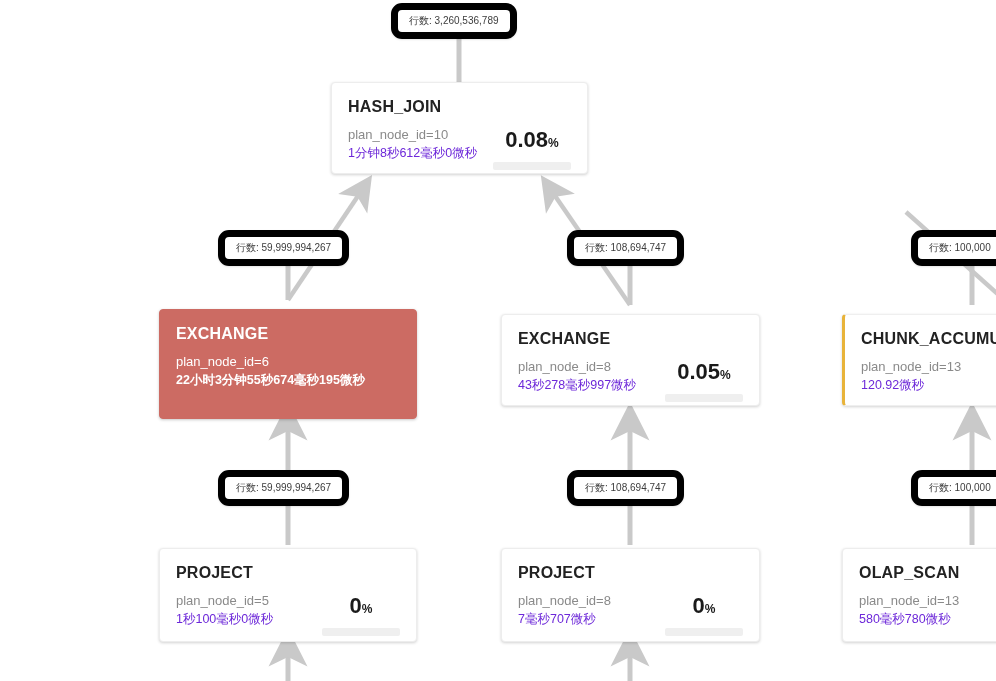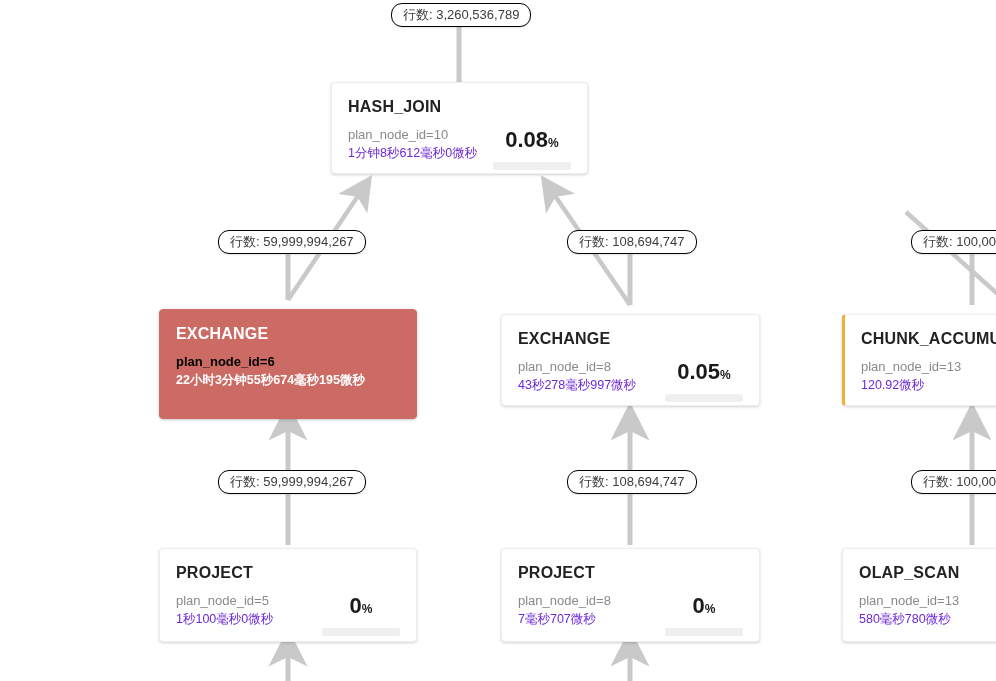--- a/index.html
+++ b/index.html
@@ -47,21 +47,21 @@
     justify-content:space-between;
     margin-top:9px;
   }
   .n-info{flex:1 1 auto;min-width:0;}
   .n-id{
     font-size:13px;
     color:#8a8a8a;
     line-height:18px;
     white-space:nowrap;
   }
-  .hot .n-id{color:#000000;font-weight:bold;}
+  .hot .n-id{color:#ffffff;font-weight:normal;}
   .n-time{
     font-size:12.5px;
     color:#6d28d9;
     line-height:18px;
   }
   .hot .n-time{color:#ffffff;font-weight:bold;}
 
   .n-metric{
     flex:0 0 auto;
     margin-left:10px;
@@ -84,24 +84,24 @@
     border-radius:2px;
     background:#efefef;
   }
   .hot .bar{background:#dd9a94;}
 
   
   .badge{
     position:absolute;
     box-sizing:border-box;
     background:#ffffff;
-    border:1px solid #000000;
+    border:7px solid #000000;
     border-radius:11px;
     box-shadow:0 1px 2px rgba(0,0,0,.10);
-    font-size:13px;
+    font-size:10px;
     color:#3c3c3c;
     line-height:20px;
     padding:1px 11px;
     white-space:nowrap;
   }
 </style>
 </head>
 <body>
 
 <div id="canvas">

